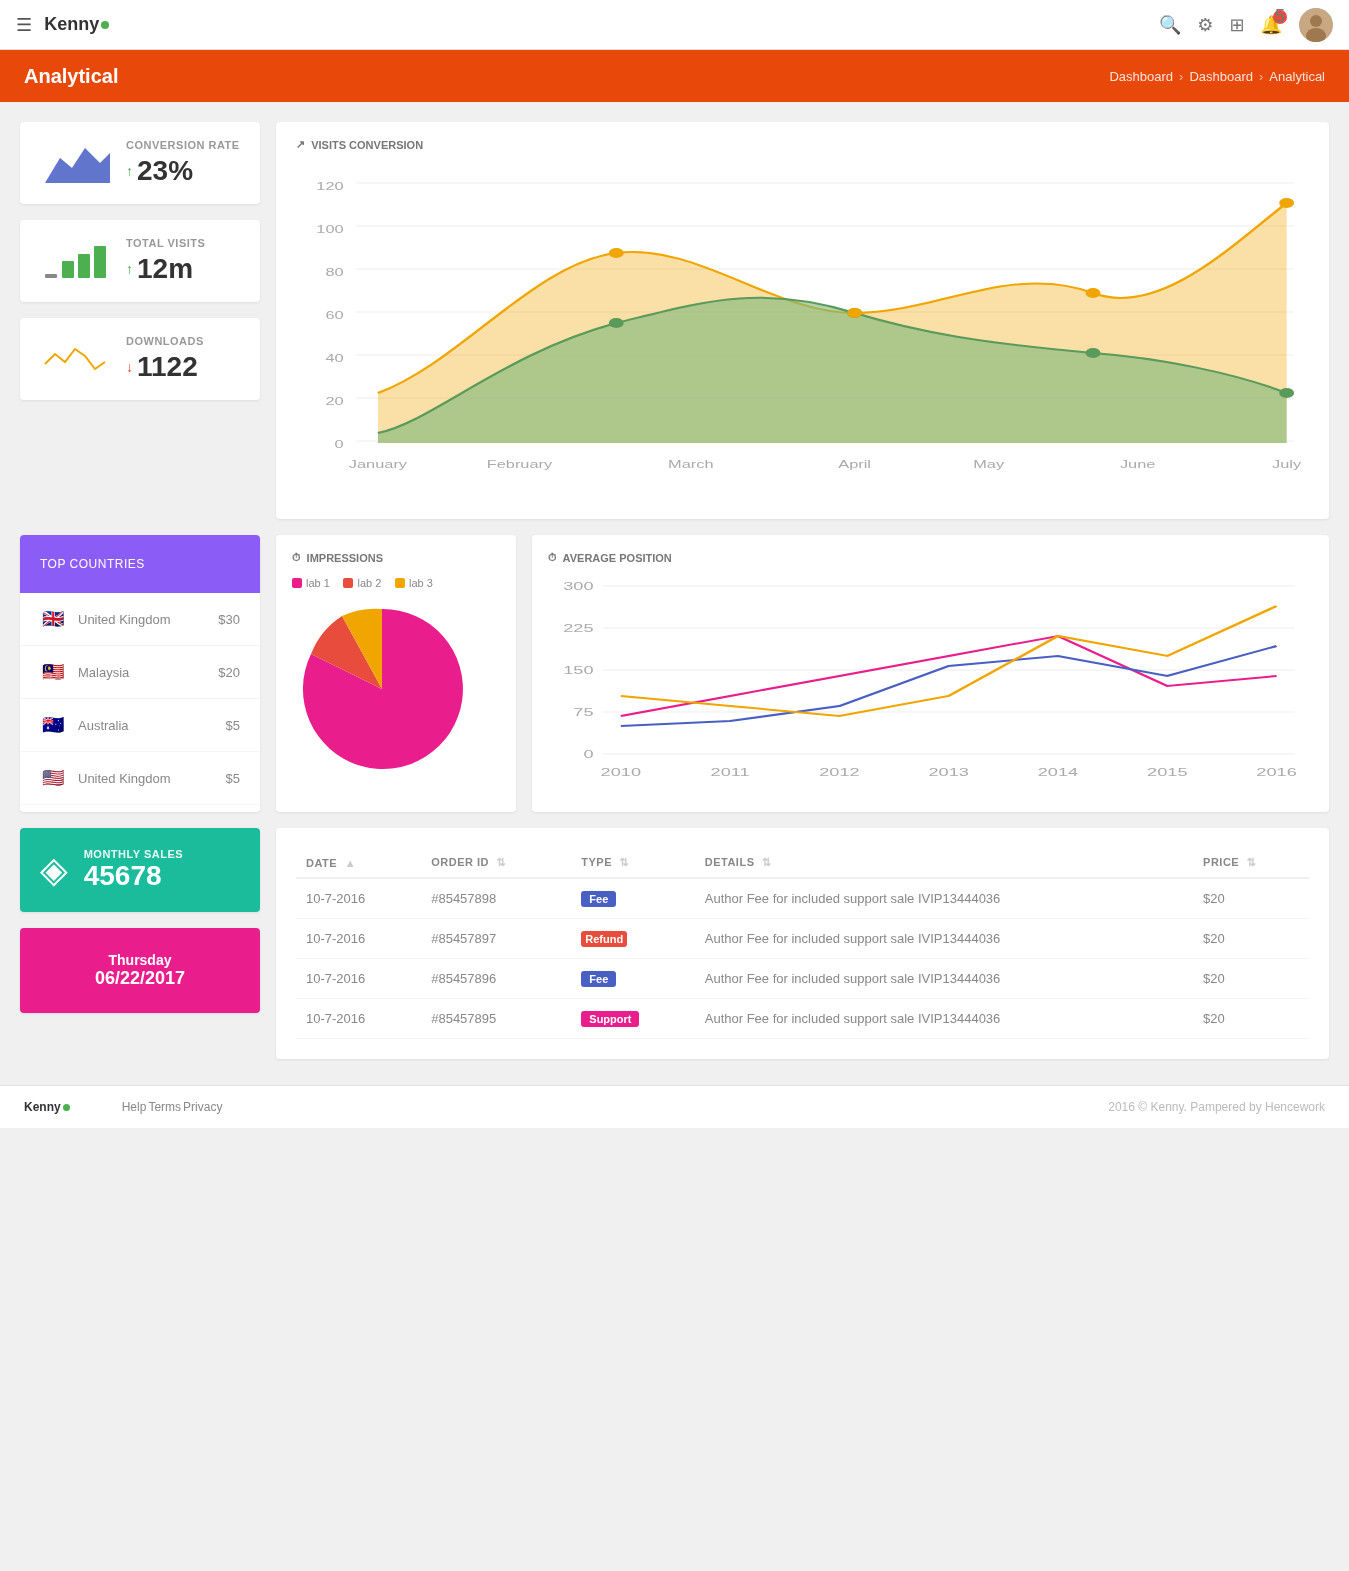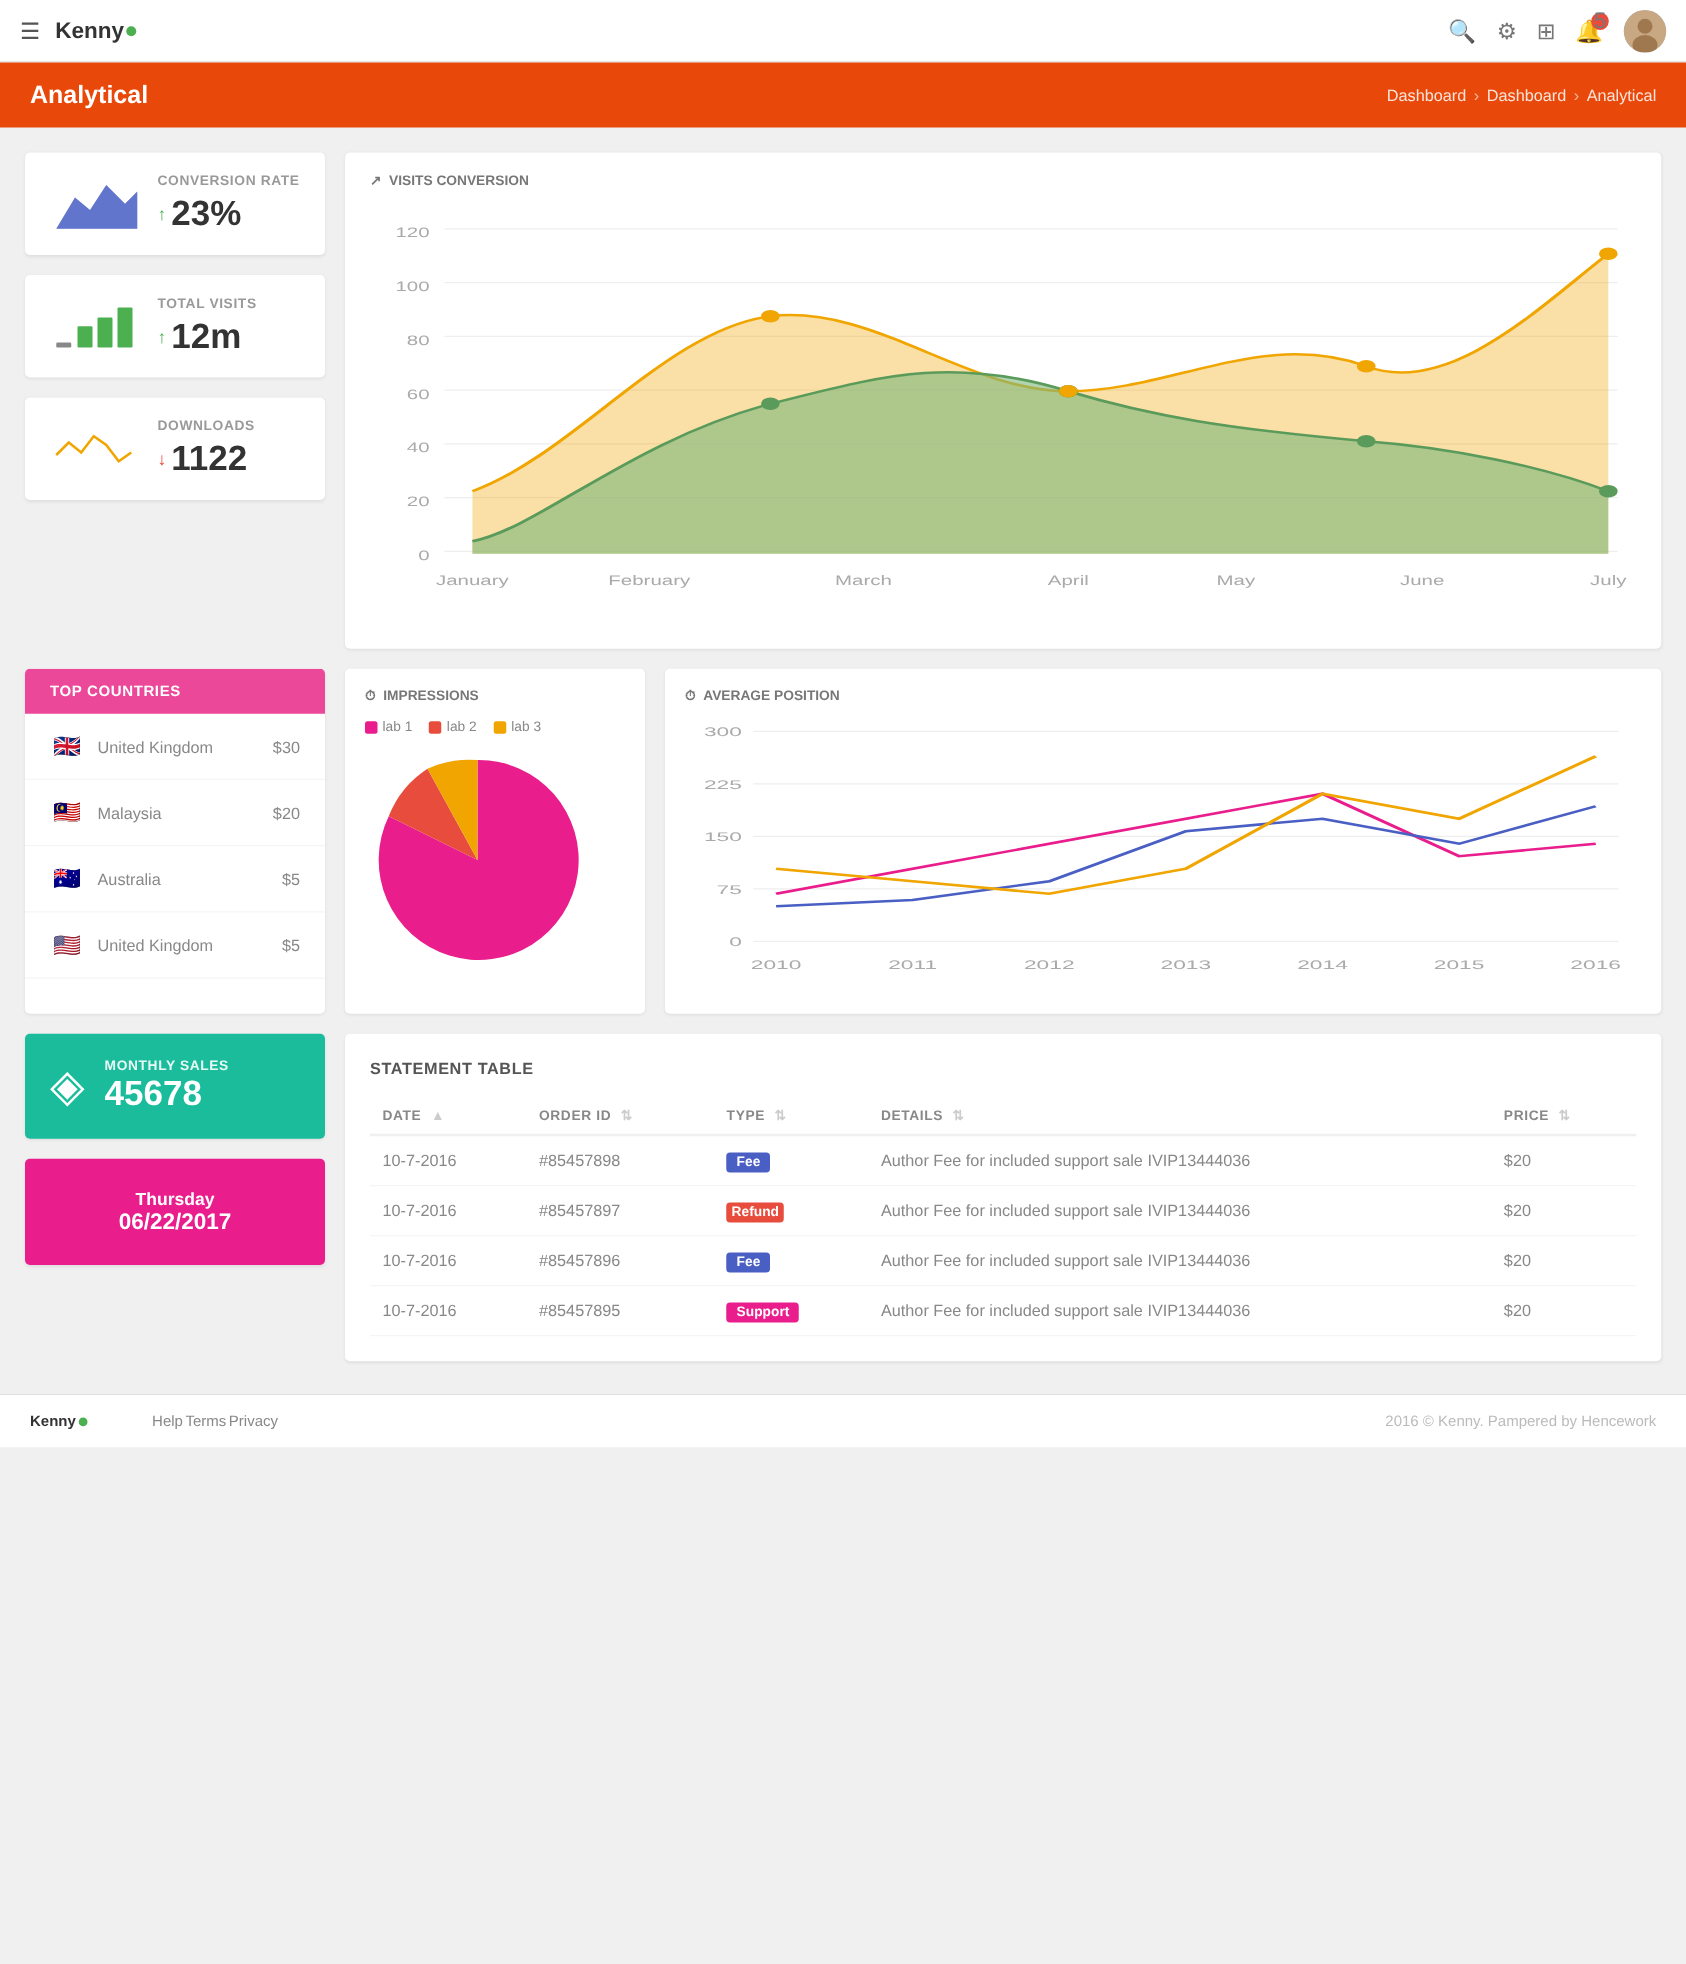--- a/index.html
+++ b/index.html
@@ -42,21 +42,21 @@
     
     .chart-big { background: #fff; border-radius: 4px; flex: 1; padding: 16px 20px; box-shadow: 0 1px 3px rgba(0,0,0,0.08); }
     .chart-title { font-size: 11px; font-weight: 700; text-transform: uppercase; color: #777; margin-bottom: 12px; display: flex; align-items: center; gap: 6px; }
 
     
     .pie-area { background: #fff; border-radius: 4px; width: 240px; flex-shrink: 0; padding: 16px; box-shadow: 0 1px 3px rgba(0,0,0,0.08); }
     .line-area { background: #fff; border-radius: 4px; flex: 1; padding: 16px; box-shadow: 0 1px 3px rgba(0,0,0,0.08); }
 
     
     .countries-card { background: #fff; border-radius: 4px; width: 240px; flex-shrink: 0; box-shadow: 0 1px 3px rgba(0,0,0,0.08); overflow: hidden; }
-    .countries-header { background: #ec4899; color: #fff; padding: 11px 20px; font-size: 12px; font-weight: 700; text-transform: uppercase; letter-spacing: 0.5px; }
+    .countries-header { background: #8b5cf6; color: #fff; padding: 22px 20px; font-size: 12px; font-weight: 400; text-transform: uppercase; letter-spacing: 0.5px; }
     .country-item { display: flex; align-items: center; padding: 12px 20px; border-bottom: 1px solid #f5f5f5; gap: 10px; }
     .country-flag { width: 28px; height: 28px; border-radius: 50%; flex-shrink: 0; overflow: hidden; display: flex; align-items: center; justify-content: center; font-size: 18px; }
     .country-name { flex: 1; color: #888; font-size: 13px; }
     .country-value { color: #888; font-size: 13px; }
 
     
     .monthly-card { background: #1abc9c; border-radius: 4px; color: #fff; padding: 20px; display: flex; align-items: center; gap: 16px; box-shadow: 0 1px 3px rgba(0,0,0,0.08); }
     .diamond-icon { font-size: 36px; }
     .monthly-info .label { font-size: 11px; font-weight: 600; text-transform: uppercase; letter-spacing: 0.5px; opacity: 0.9; }
     .monthly-info .value { font-size: 28px; font-weight: 700; }
@@ -341,21 +341,20 @@
         </div>
       </div>
 
       <div class="date-card">
         <div class="day-name">Thursday</div>
         <div class="date-val">06/22/2017</div>
       </div>
     </div>
 
     <div class="table-card">
-      <h3>STATEMENT TABLE</h3>
       <table>
         <thead>
           <tr>
             <th>
               <span>DATE</span>
               <span class="sort-icon">▲</span>
             </th>
             <th>
               <span>ORDER ID</span>
               <span class="sort-icon">⇅</span>

